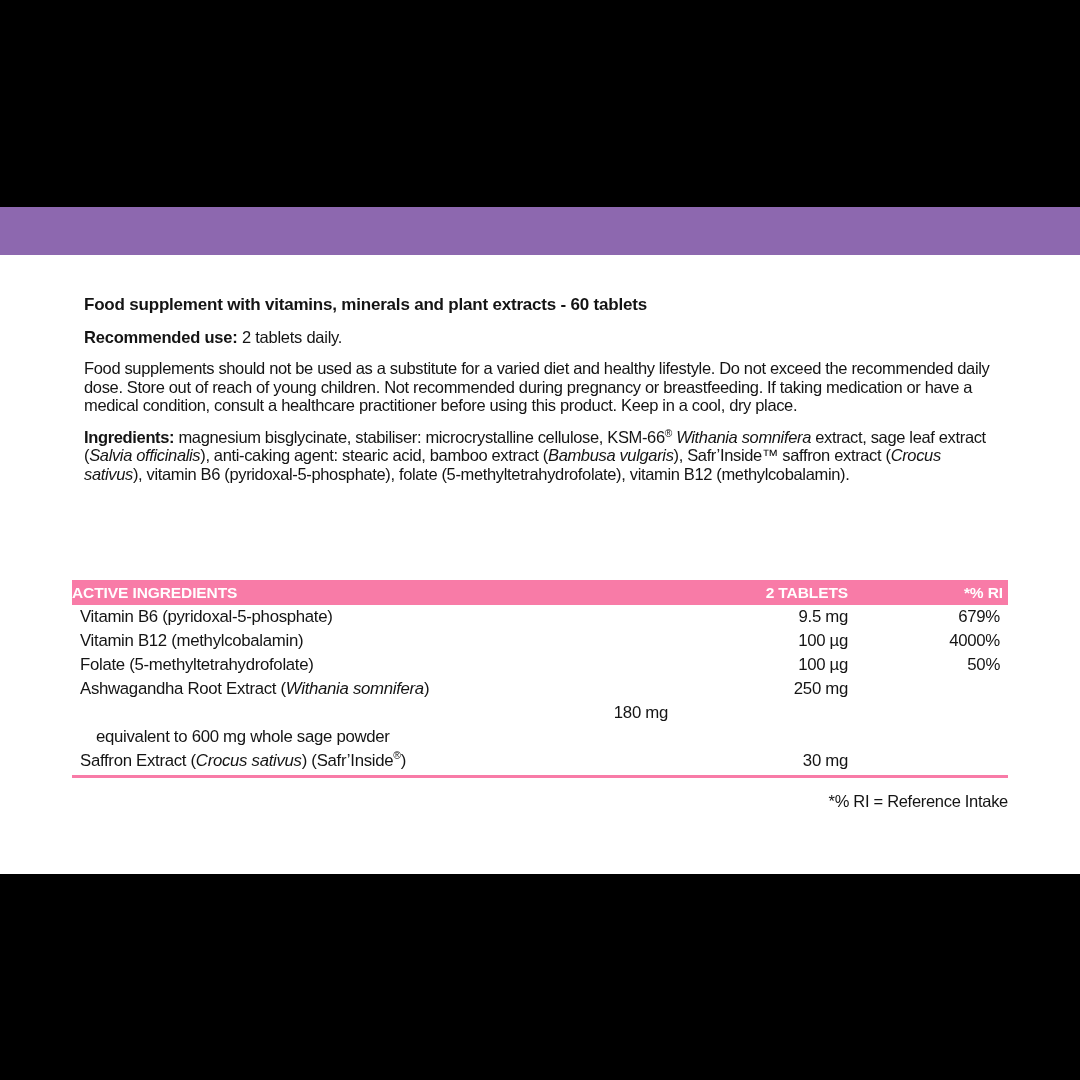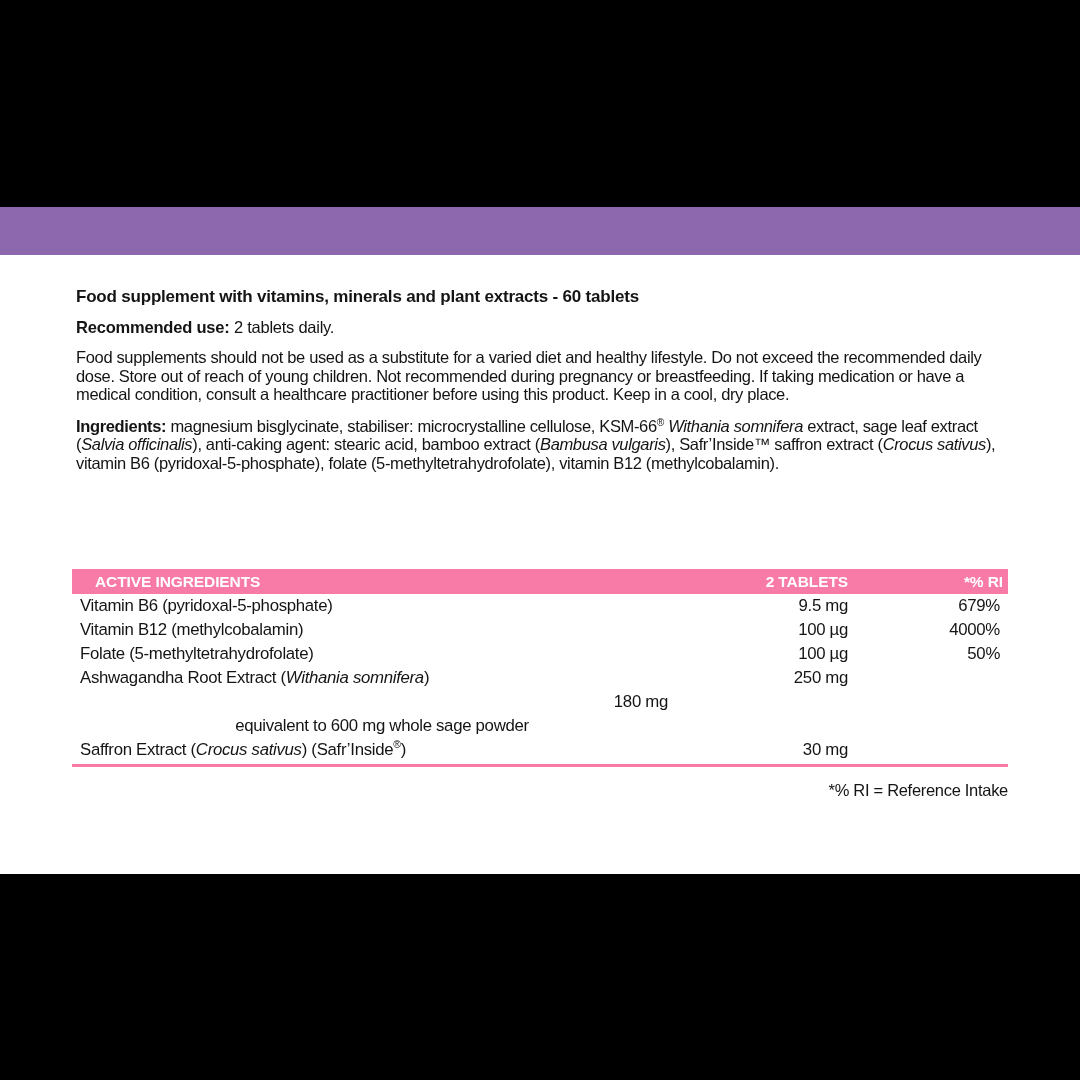--- a/index.html
+++ b/index.html
@@ -18,21 +18,21 @@
   .band.bottom-black { top: 874px; height: 206px; background: #000000; }
 
   .content {
     position: absolute;
     top: 255px;
     left: 0;
     width: 1080px;
     padding: 28px 72px 0 72px;
     box-sizing: border-box;
   }
-  .content p { margin: 4px; }
+  .content p { margin: 12px; }
   .title {
     font-size: 17px;
     font-weight: bold;
     letter-spacing: -0.2px;
     line-height: 20px;
     margin-bottom: 10px !important;
   }
   .rec { font-size: 16.5px; line-height: 20px; letter-spacing: -0.25px; margin-bottom: 11px !important; }
   .rec b { letter-spacing: -0.2px; }
   .body-text {
@@ -50,34 +50,34 @@
   .thead {
     display: grid;
     grid-template-columns: 1fr 180px 160px;
     height: 25px;
     line-height: 25px;
     color: #ffffff;
     font-weight: bold;
     font-size: 15.5px;
     letter-spacing: -0.1px;
   }
-  .thead .hc1 { padding-left: 23px; text-align: left; }
+  .thead .hc1 { padding-left: 0; text-align: left; }
   .thead .hc2 { text-align: right; }
   .thead .hc3 { text-align: right; padding-right: 5px; }
   .tbody { }
   .trow {
     display: grid;
     grid-template-columns: 1fr 180px 160px;
     height: 24px;
     line-height: 24px;
     font-size: 16.8px;
     letter-spacing: -0.3px;
   }
   .trow .name { padding-left: 8px; text-align: left; white-space: nowrap; }
-  .trow.indent .name { padding-left: 24px; text-align: center; }
+  .trow.indent .name { padding-left: 24px; }
   .trow .amt { text-align: right; }
   .trow .ri { text-align: right; padding-right: 8px; }
   .pink-rule { height: 3px; margin-top: 2px; }
   .ri-note {
     text-align: right;
     font-size: 16.5px;
     letter-spacing: -0.3px;
     line-height: 19px;
     margin-top: 14px;
     padding-right: 0px;

